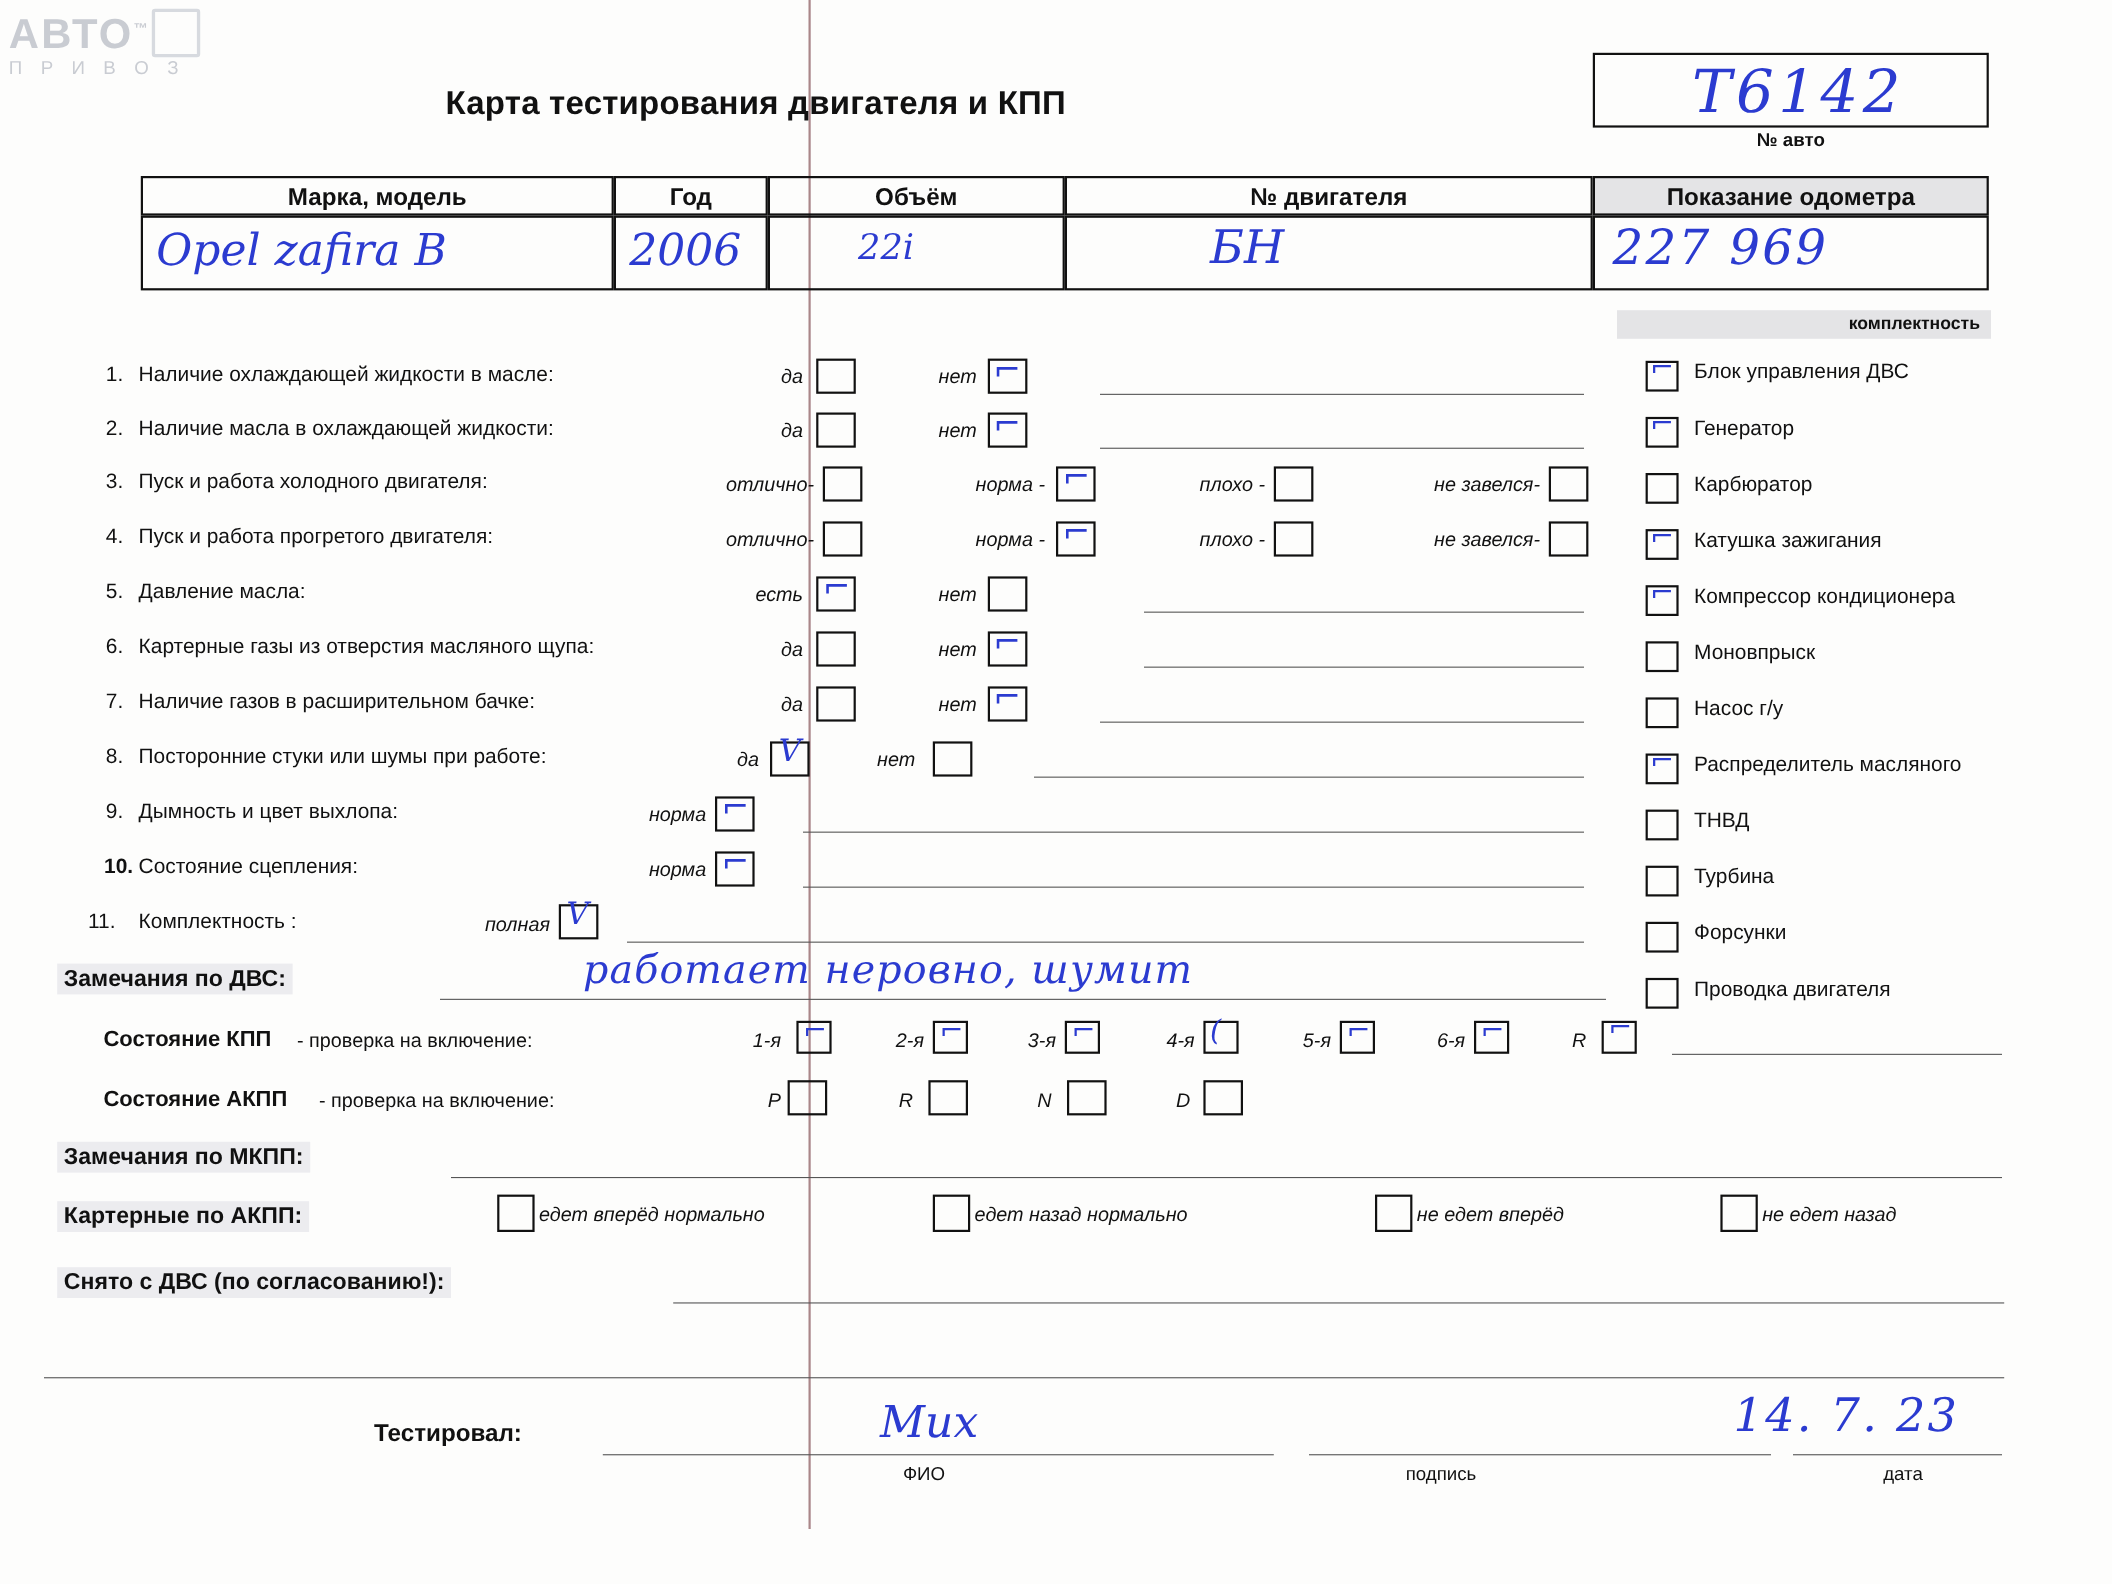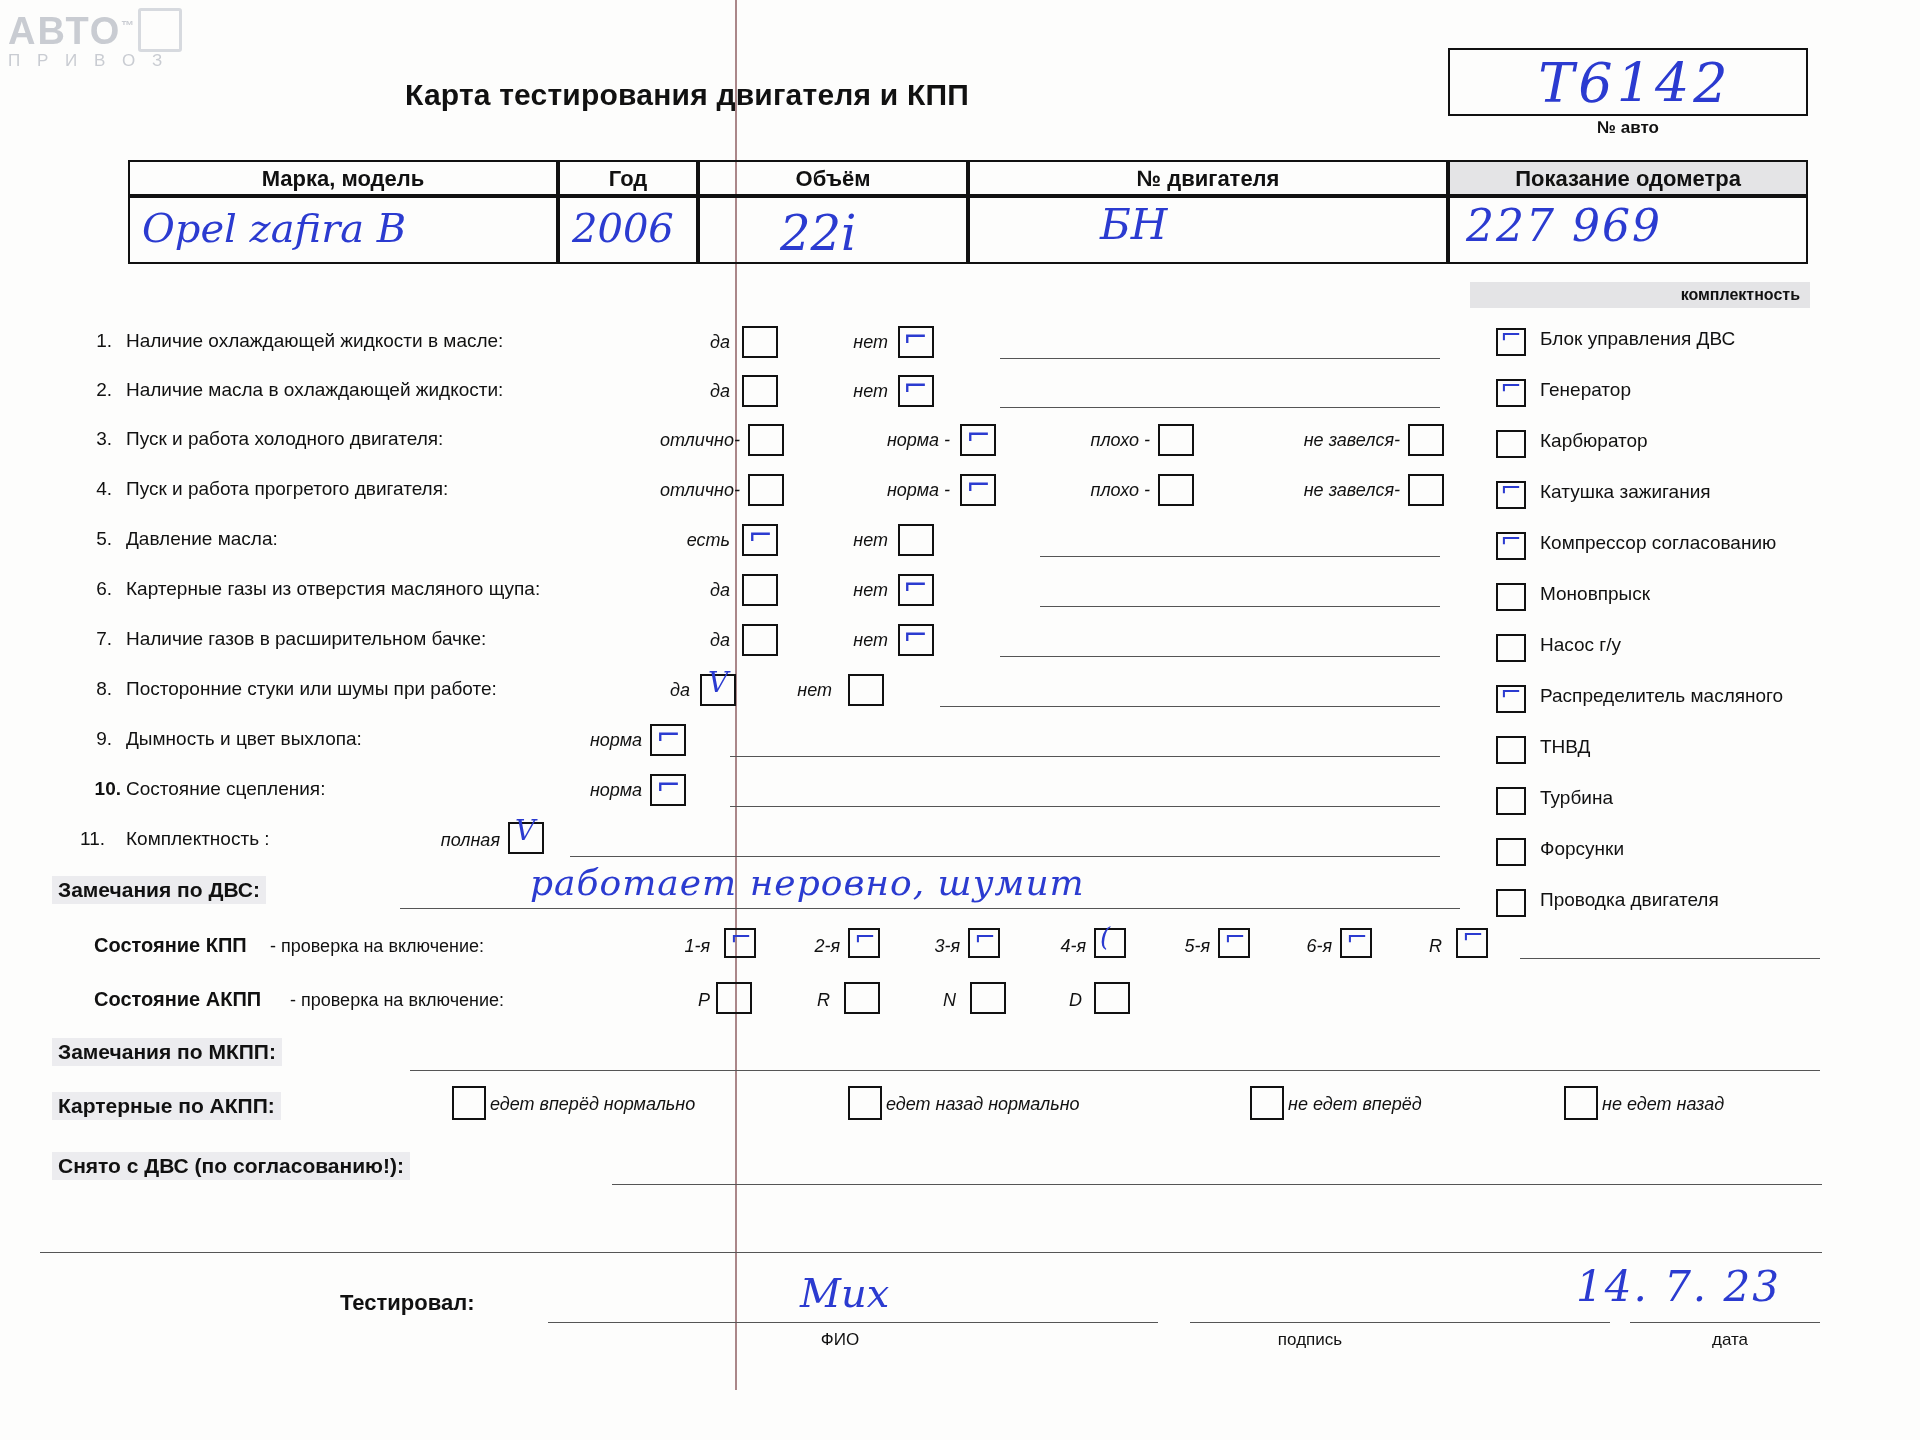--- a/index.html
+++ b/index.html
@@ -128,21 +128,21 @@
     <div class="cellbox hdr" style="left:1448px;top:160px;width:360px;height:36px;background:#e4e4e6;">Показание одометра</div>
 
     <div class="cellbox" style="left:128px;top:196px;width:430px;height:68px;"></div>
     <div class="cellbox" style="left:558px;top:196px;width:140px;height:68px;"></div>
     <div class="cellbox" style="left:698px;top:196px;width:270px;height:68px;"></div>
     <div class="cellbox" style="left:968px;top:196px;width:480px;height:68px;"></div>
     <div class="cellbox" style="left:1448px;top:196px;width:360px;height:68px;"></div>
 
     <div class="hw" style="left:142px;top:205px;font-size:40px;">Opel zafira B</div>
     <div class="hw" style="left:572px;top:205px;font-size:40px;">2006</div>
-    <div class="hw" style="left:780px;top:205px;font-size:48px;">22i</div>
+    <div class="hw" style="left:780px;top:205px;font-size:32px;">22i</div>
     <div class="hw" style="left:1100px;top:200px;font-size:42px;">БН</div>
     <div class="hw" style="left:1466px;top:200px;font-size:44px;letter-spacing:2px;">227 969</div>
   </div>
 
   <div class="komplekt-hdr">комплектность</div>
 
   <div class="num" style="left:82px;top:330px;">1.</div>
   <div class="lbl" style="left:126px;top:330px;">Наличие охлаждающей жидкости в масле:</div>
   <div class="opt ital" style="left:680px;top:332px;width:50px;">да</div>
   <div class="chk" style="left:742px;top:326px;"></div>
@@ -252,21 +252,21 @@
 
     <div class="kchk" style="top:430px;"></div>
     <div class="klabel" style="top:430px;">Карбюратор</div>
 
     <div class="kchk" style="top:481px;"></div>
     <div class="tick" style="left:1500px;top:473px;font-size:26px;">⌐</div>
     <div class="klabel" style="top:481px;">Катушка зажигания</div>
 
     <div class="kchk" style="top:532px;"></div>
     <div class="tick" style="left:1500px;top:524px;font-size:26px;">⌐</div>
-    <div class="klabel" style="top:532px;">Компрессор согласованию</div>
+    <div class="klabel" style="top:532px;">Компрессор кондиционера</div>
 
     <div class="kchk" style="top:583px;"></div>
     <div class="klabel" style="top:583px;">Моновпрыск</div>
 
     <div class="kchk" style="top:634px;"></div>
     <div class="klabel" style="top:634px;">Насос г/у</div>
 
     <div class="kchk" style="top:685px;"></div>
     <div class="tick" style="left:1500px;top:677px;font-size:26px;">⌐</div>
     <div class="klabel" style="top:685px;">Распределитель масляного</div>

